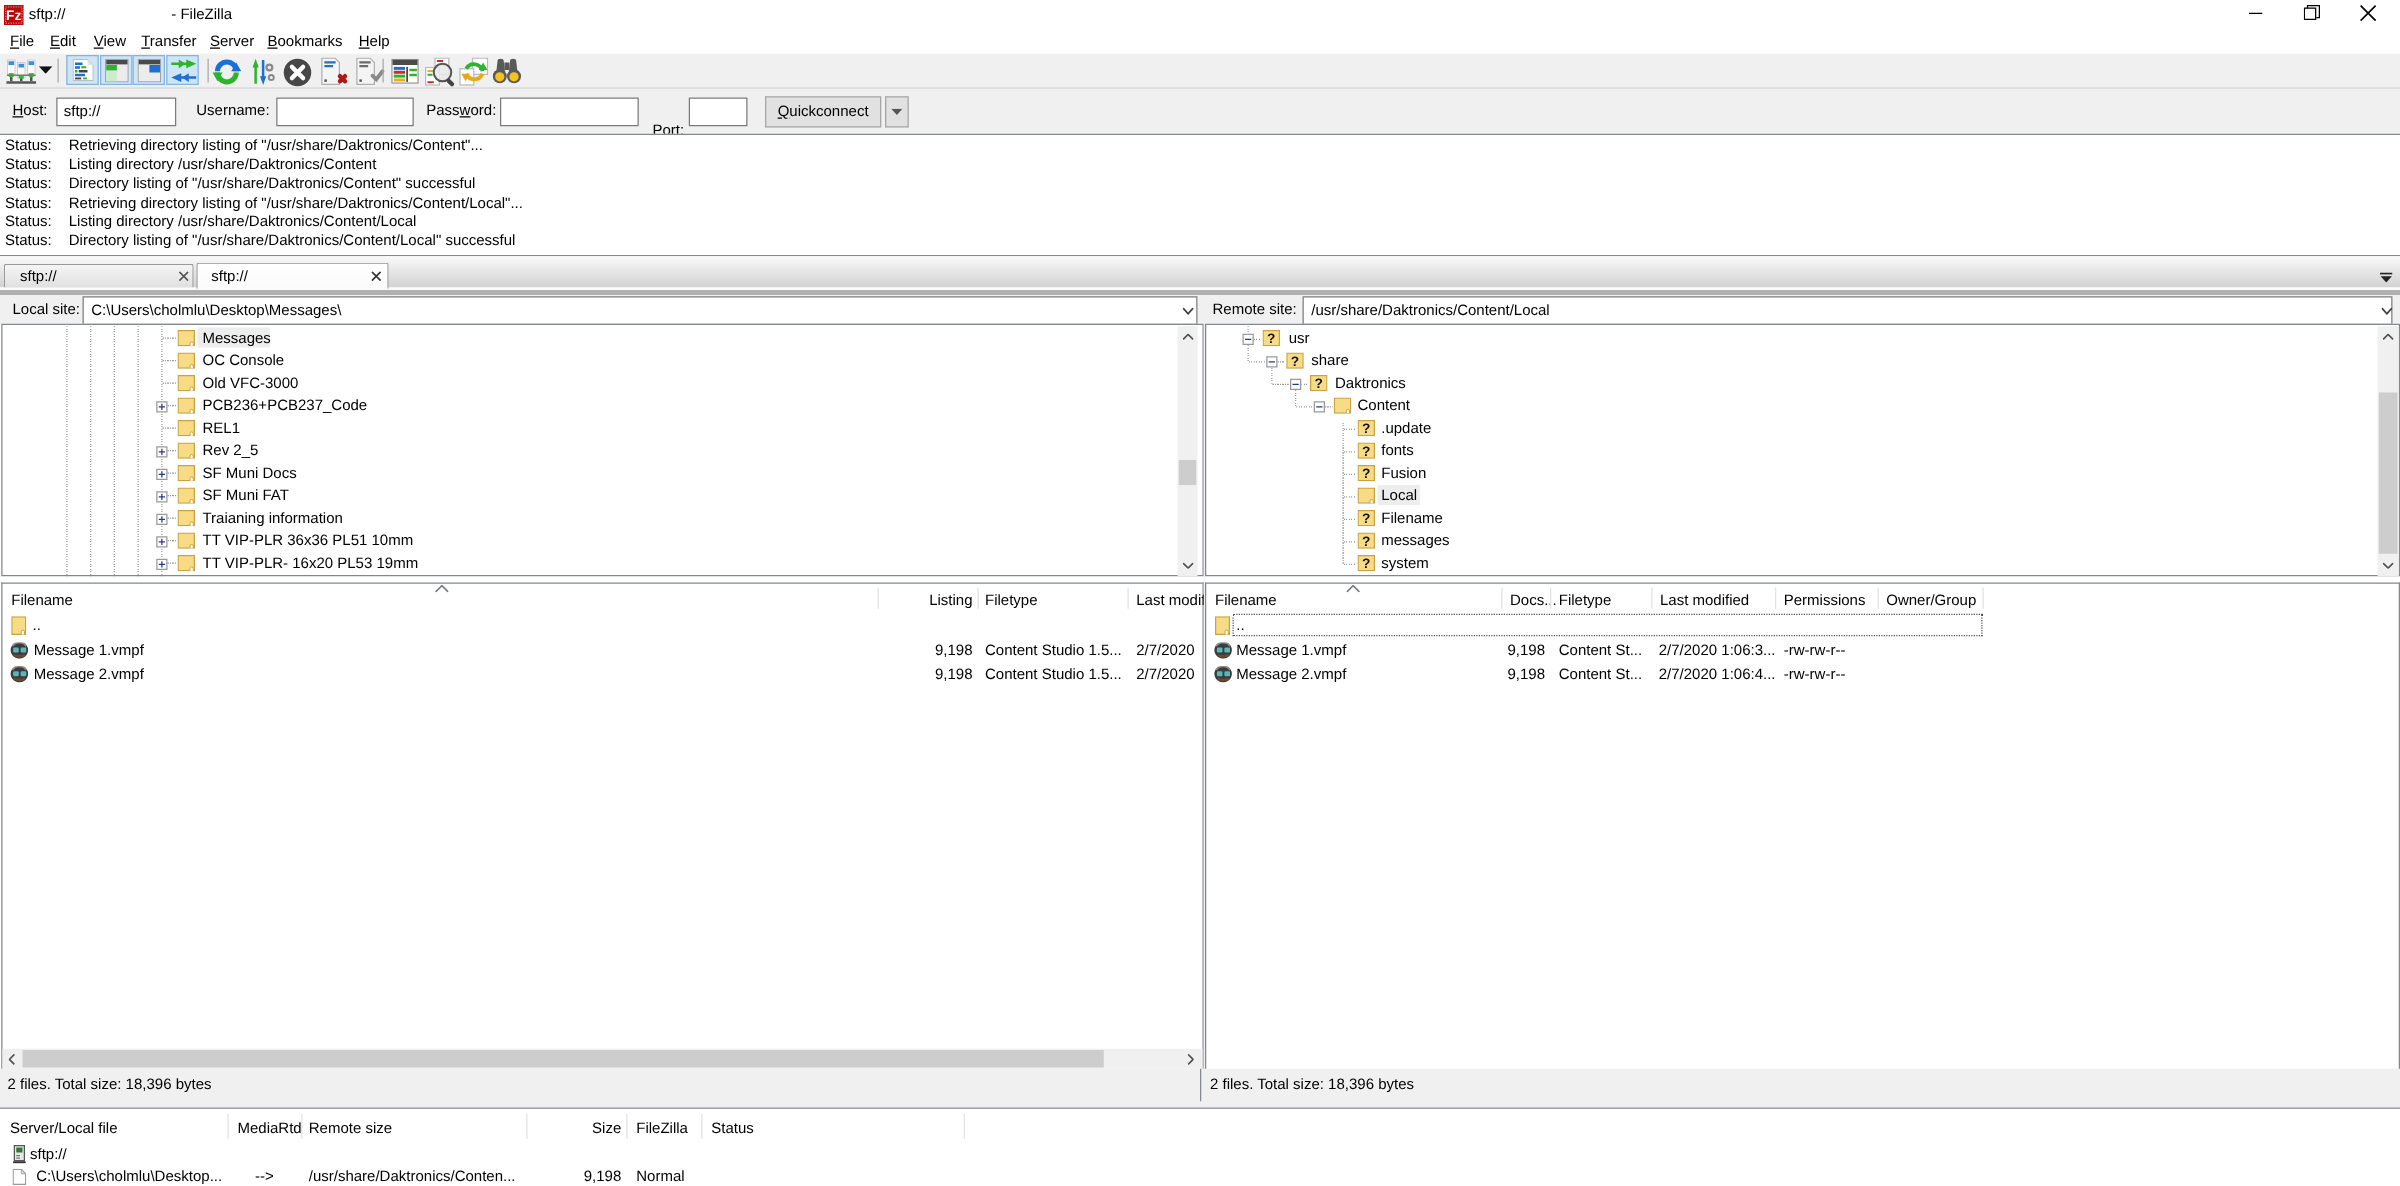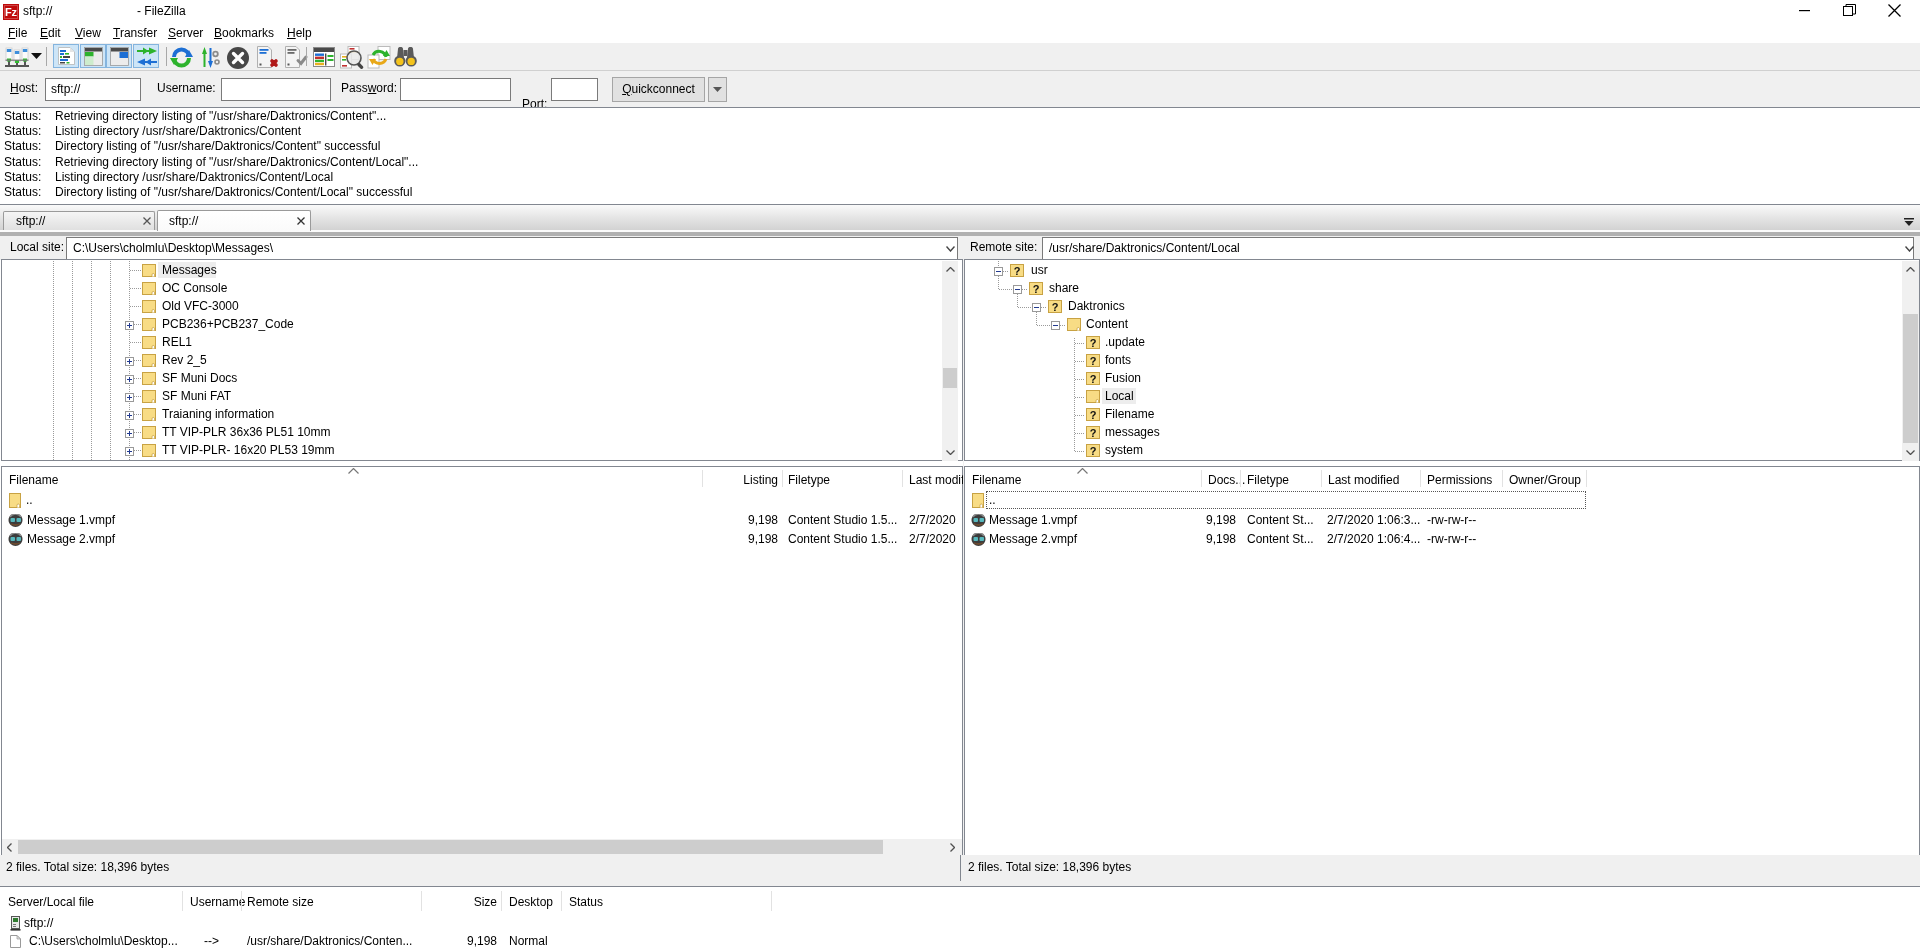--- a/index.html
+++ b/index.html
@@ -580,24 +580,24 @@
 <div class="ab" style="left:963px;top:236px;width:1px;height:650px;background:#f0f0f0"></div>
 
 <div class="ab" id="statusbars" style="left:0;top:855px;width:1920px;height:31px;background:#f0f0f0;">
   <div class="txt" style="left:6px;top:5px">2 files. Total size: 18,396 bytes</div>
   <div class="txt" style="left:968px;top:5px">2 files. Total size: 18,396 bytes</div>
   <div class="ab" style="left:960px;top:0;width:1px;height:26px;background:#828790"></div>
 </div>
 
 <div class="ab" id="queue" style="left:0;top:886px;width:1920px;height:63px;background:#fff;border-top:1px solid #828790;box-sizing:border-box;">
   <div class="hdr" style="left:8px;top:2px">Server/Local file</div>
-  <div class="hdr" style="left:190px;top:2px">Username</div>
+  <div class="hdr" style="left:190px;top:2px">MediaRtd</div>
   <div class="hdr" style="left:247px;top:2px">Remote size</div>
   <div class="hdr" style="left:421px;top:2px;width:76px;text-align:right">Size</div>
-  <div class="hdr" style="left:509px;top:2px">Desktop</div>
+  <div class="hdr" style="left:509px;top:2px">FileZilla</div>
   <div class="hdr" style="left:569px;top:2px">Status</div>
   <div class="sep" style="left:182px;top:4px;height:20px"></div>
   <div class="sep" style="left:241px;top:4px;height:20px"></div>
   <div class="sep" style="left:421px;top:4px;height:20px"></div>
   <div class="sep" style="left:501px;top:4px;height:20px"></div>
   <div class="sep" style="left:561px;top:4px;height:20px"></div>
   <div class="sep" style="left:771px;top:4px;height:20px"></div>
   <svg class="ab" style="left:10px;top:29px" width="11" height="15" viewBox="0 0 11 15">
     <rect x="1.5" y="0.5" width="8" height="12" fill="#e8e8e8" stroke="#555"></rect>
     <rect x="3" y="2" width="5" height="4" fill="#2f7a2f"></rect>

